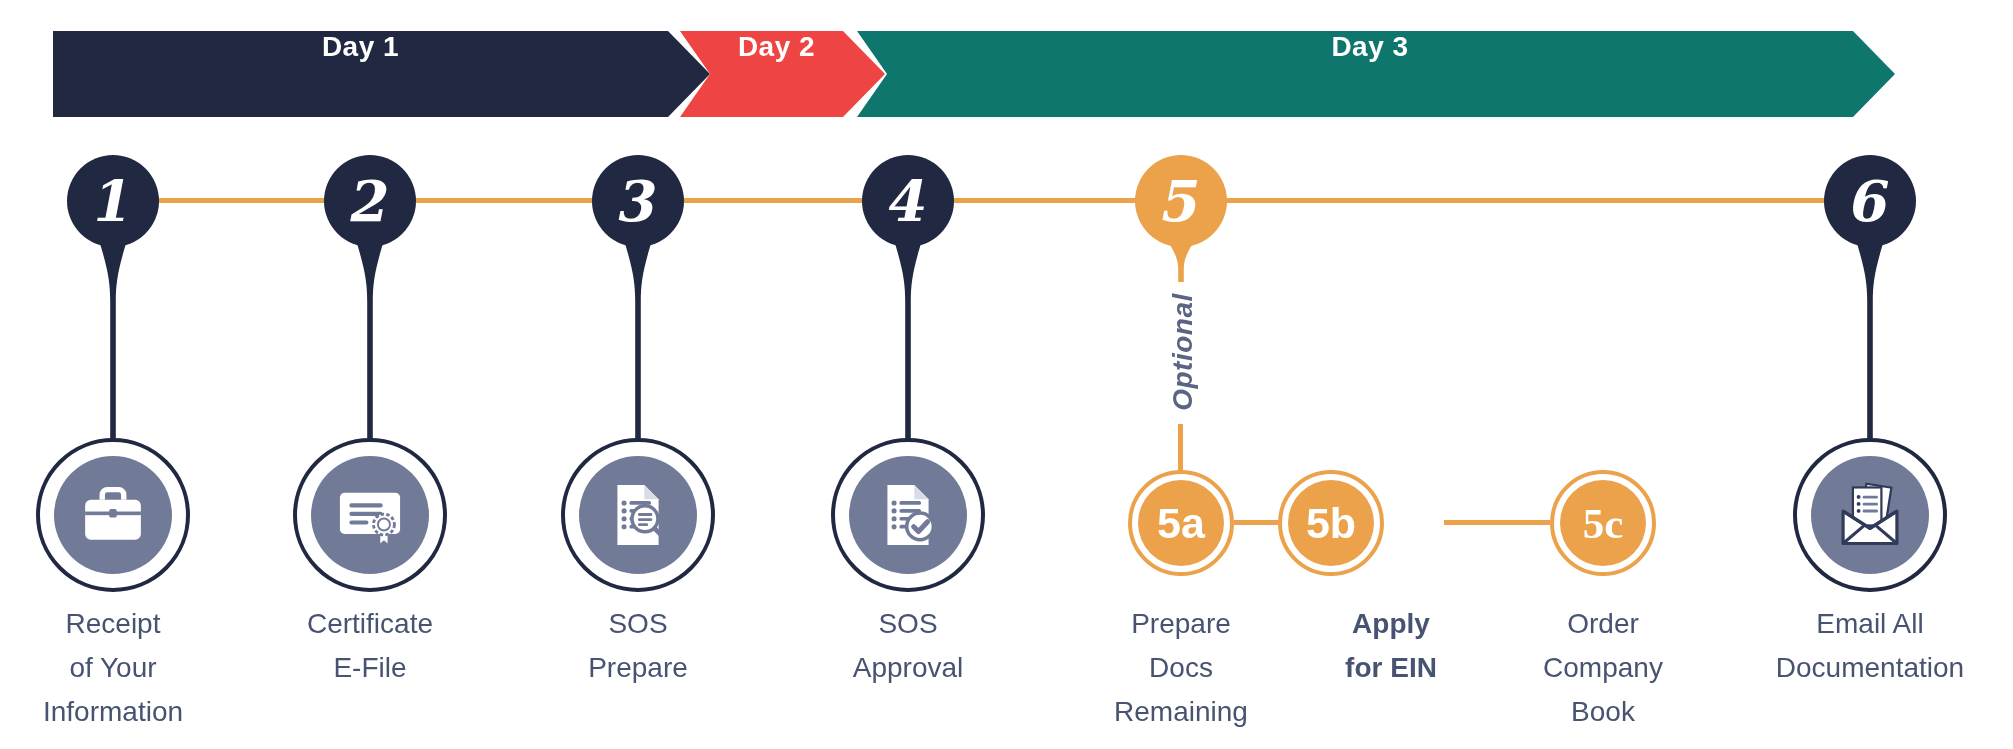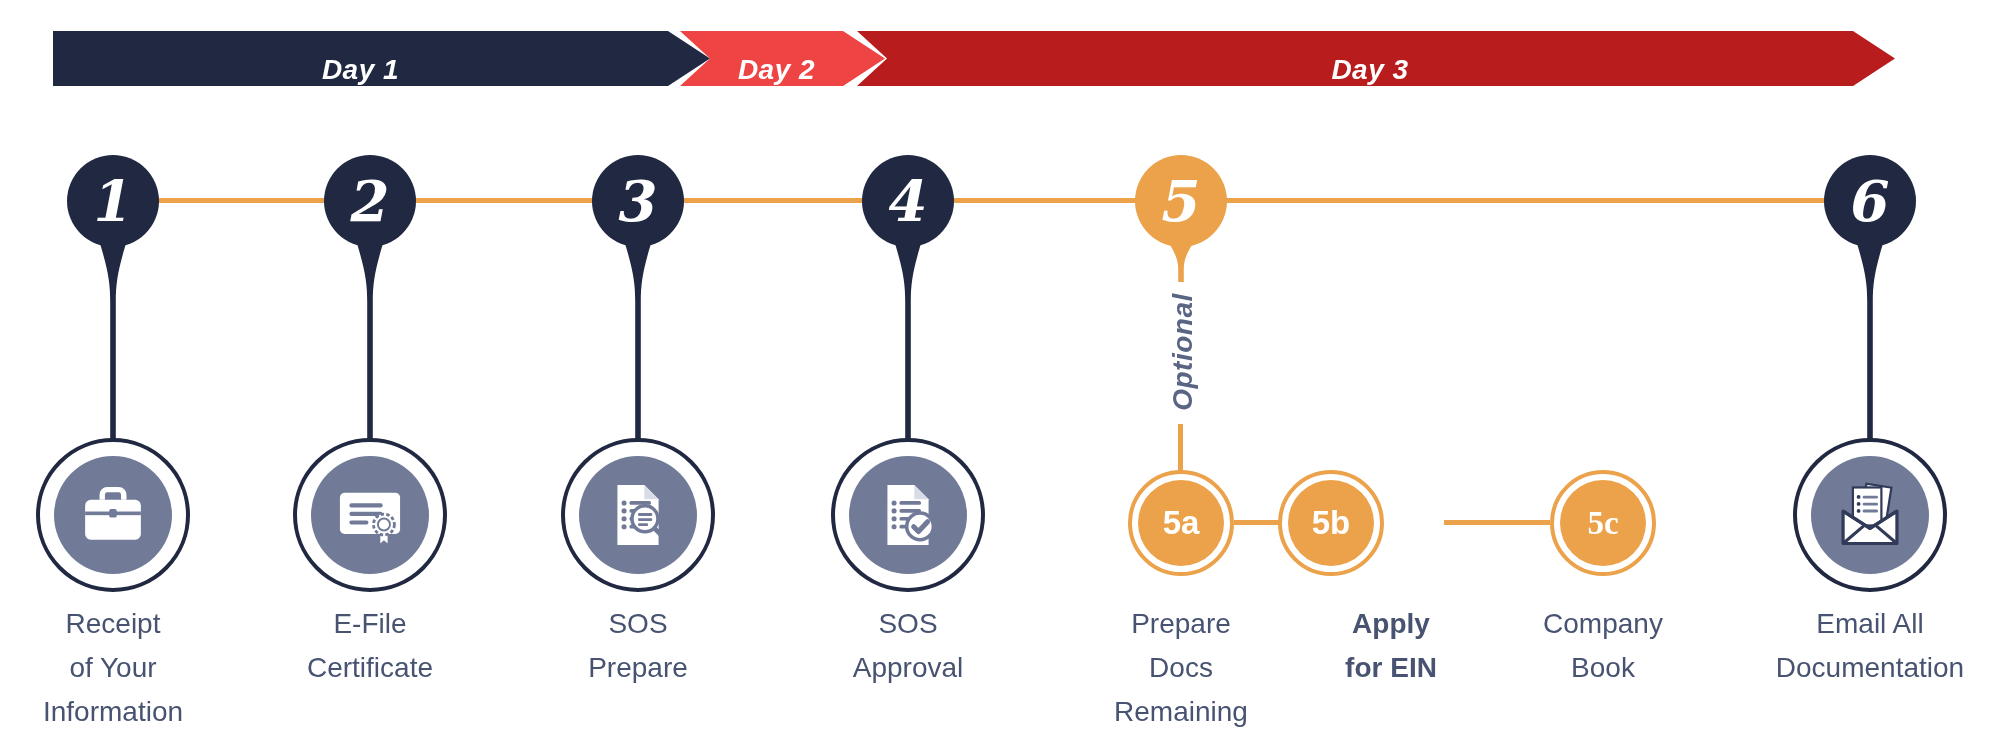--- a/index.html
+++ b/index.html
@@ -5,32 +5,32 @@
   html,body{margin:0;padding:0;background:#fff;}
   .canvas{
     position:relative;
     width:2013px;height:749px;
     background:#fff;
     overflow:hidden;
     font-family:"Liberation Sans",sans-serif;
   }
   
   .seg{
-    position:absolute;top:31px;height:55px;
-    display:flex;align-items:flex-end;justify-content:center;
-    color:#fff;font-style:italic;font-weight:700;font-size:28px;
+    position:absolute;top:31px;height:86px;
+    display:flex;align-items:flex-start;justify-content:center;
+    color:#fff;font-weight:700;font-size:28px;
     letter-spacing:.5px;
   }
   .seg-day1{left:53px;width:657px;background:#202842;
     clip-path:polygon(0 0, calc(100% - 42px) 0, 100% 50%, calc(100% - 42px) 100%, 0 100%);
     padding-right:42px;box-sizing:border-box;}
   .seg-day2{left:680px;width:205px;background:#ef4444;
     clip-path:polygon(0 0, calc(100% - 42px) 0, 100% 50%, calc(100% - 42px) 100%, 0 100%, 30px 50%);
     padding-left:30px;padding-right:42px;box-sizing:border-box;}
-  .seg-day3{left:857px;width:1038px;background:#b91c1c;
+  .seg-day3{left:857px;width:1038px;background:#0f766e;
     clip-path:polygon(0 0, calc(100% - 42px) 0, 100% 50%, calc(100% - 42px) 100%, 0 100%, 30px 50%);
     padding-left:30px;padding-right:42px;box-sizing:border-box;}
   
   .hline{position:absolute;height:5px;background:#EBA24A;z-index:1;}
   .vline{position:absolute;width:5px;background:#EBA24A;z-index:1;}
   .main-line{left:113px;top:198px;width:1757px;}
   .pin{
     position:absolute;top:155px;width:92px;height:92px;border-radius:50%;
     display:flex;align-items:center;justify-content:center;z-index:2;
     color:#fff;font-family:"DejaVu Serif",serif;font-style:italic;font-weight:700;font-size:56px;
@@ -61,21 +61,21 @@
     letter-spacing:.5px;z-index:2;
   }
   .sub-outer{
     position:absolute;top:470px;width:98px;height:98px;border-radius:50%;
     border:4px solid #EBA24A;background:#fff;z-index:2;
     display:flex;align-items:center;justify-content:center;
   }
   .sub-inner{
     width:86px;height:86px;border-radius:50%;background:#EBA24A;
     display:flex;align-items:center;justify-content:center;
-    color:#fff;font-weight:700;font-size:33px;
+    color:#fff;font-weight:700;font-size:43px;
   }
   .sub-label{
     position:absolute;top:602px;width:240px;text-align:center;
     font-size:28px;line-height:44px;color:#475371;
   }
 </style>
 </head>
 <body>
 
 <div class="canvas">
@@ -127,22 +127,22 @@
         <rect x="5.5" y="8.3" width="10.5" height="1.3" rx="0.6" fill="#717b98"></rect>
         <rect x="5.5" y="11" width="10.5" height="1.3" rx="0.6" fill="#717b98"></rect>
         <rect x="5.5" y="13.7" width="6" height="1.3" rx="0.6" fill="#717b98"></rect>
         <path d="M15 17 L15 21.5 L16.4 20.3 L17.8 21.5 L17.8 17 Z" fill="#fff" stroke="#717b98" stroke-width="0.5"></path>
         <circle cx="16.4" cy="15" r="3.3" fill="#fff" stroke="#717b98" stroke-width="0.9" stroke-dasharray="1.1 0.7"></circle>
         <circle cx="16.4" cy="15" r="1.9" fill="#fff" stroke="#717b98" stroke-width="0.6"></circle>
       </svg>
     </div>
   </div>
   <div class="label" style="left:220px;">
+    <div>Certificate</div>
     <div>E-File</div>
-    <div>Certificate</div>
   </div>
 
   <div class="pin pin-navy" style="left:592px;">
     <span>3</span>
   </div>
   <svg class="stem" style="left:624px;" width="28" height="200" viewBox="0 0 28 200">
     <path d="M0 0 C9 30, 11.2 42, 11.2 62 L11.2 200 L16.8 200 L16.8 62 C16.8 42, 19 30, 28 0 Z"></path>
   </svg>
   <div class="icon-outer" style="left:561px;">
     <div class="icon-inner">
@@ -232,20 +232,21 @@
   </div>
 
   <div class="hline" style="left:1444px;top:520px;width:106px;"></div>
 
   <div class="sub-outer" style="left:1550px;font-family:Liberation Serif, serif;">
     <div class="sub-inner">
       <span>5c</span>
     </div>
   </div>
   <div class="sub-label" style="left:1483px;">
+    <div>Order</div>
     <div>Company</div>
     <div>Book</div>
   </div>
 
   <div class="pin pin-navy" style="left:1824px;">
     <span>6</span>
   </div>
   <svg class="stem" style="left:1856px;" width="28" height="200" viewBox="0 0 28 200">
     <path d="M0 0 C9 30, 11.2 42, 11.2 62 L11.2 200 L16.8 200 L16.8 62 C16.8 42, 19 30, 28 0 Z"></path>
   </svg>

